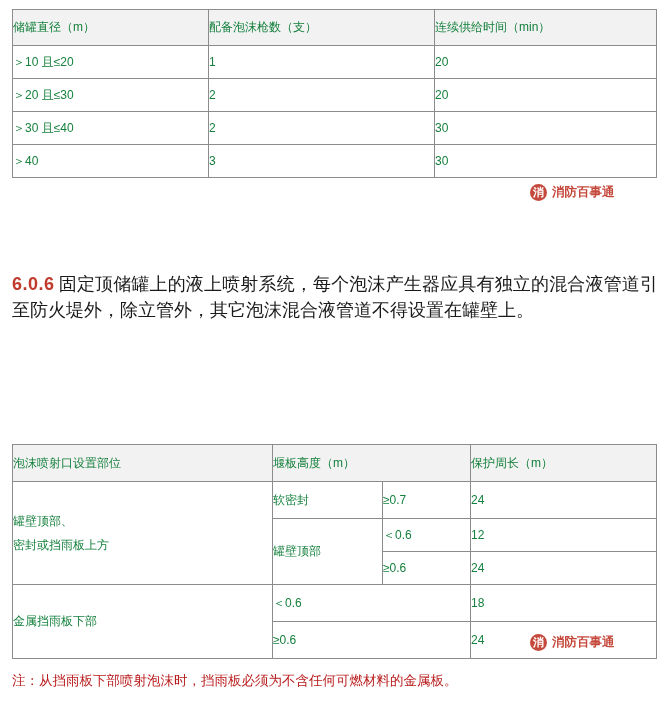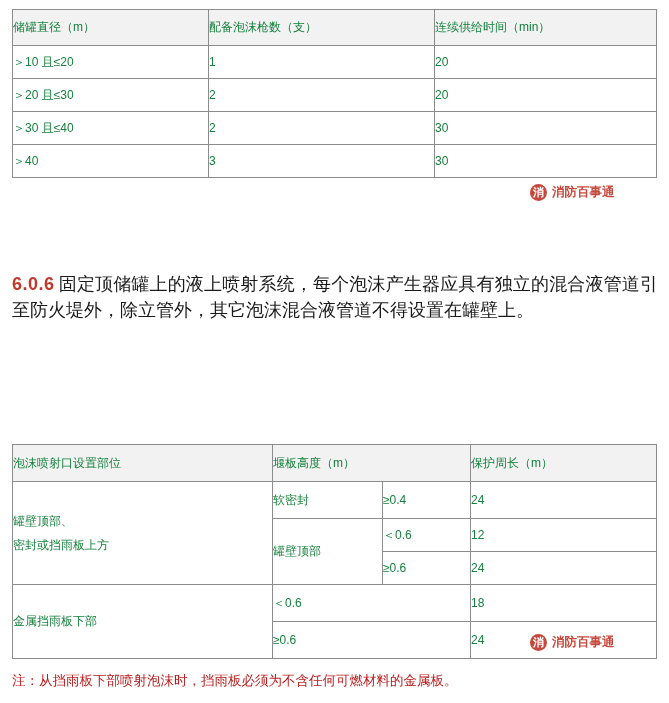--- a/index.html
+++ b/index.html
@@ -219,21 +219,21 @@
         <td class="head">泡沫喷射口设置部位</td>
         <td class="head" colspan="2">堰板高度（m）</td>
         <td class="head">保护周长（m）</td>
       </tr>
       <tr>
         <td rowspan="3" class="two-line">
           <div>罐壁顶部、</div>
           <div>密封或挡雨板上方</div>
         </td>
         <td class="tall">软密封</td>
-        <td class="tall">≥0.4</td>
+        <td class="tall">≥0.7</td>
         <td class="tall">24</td>
       </tr>
       <tr>
         <td rowspan="2">罐壁顶部</td>
         <td>＜0.6</td>
         <td>12</td>
       </tr>
       <tr>
         <td>≥0.6</td>
         <td>24</td>

